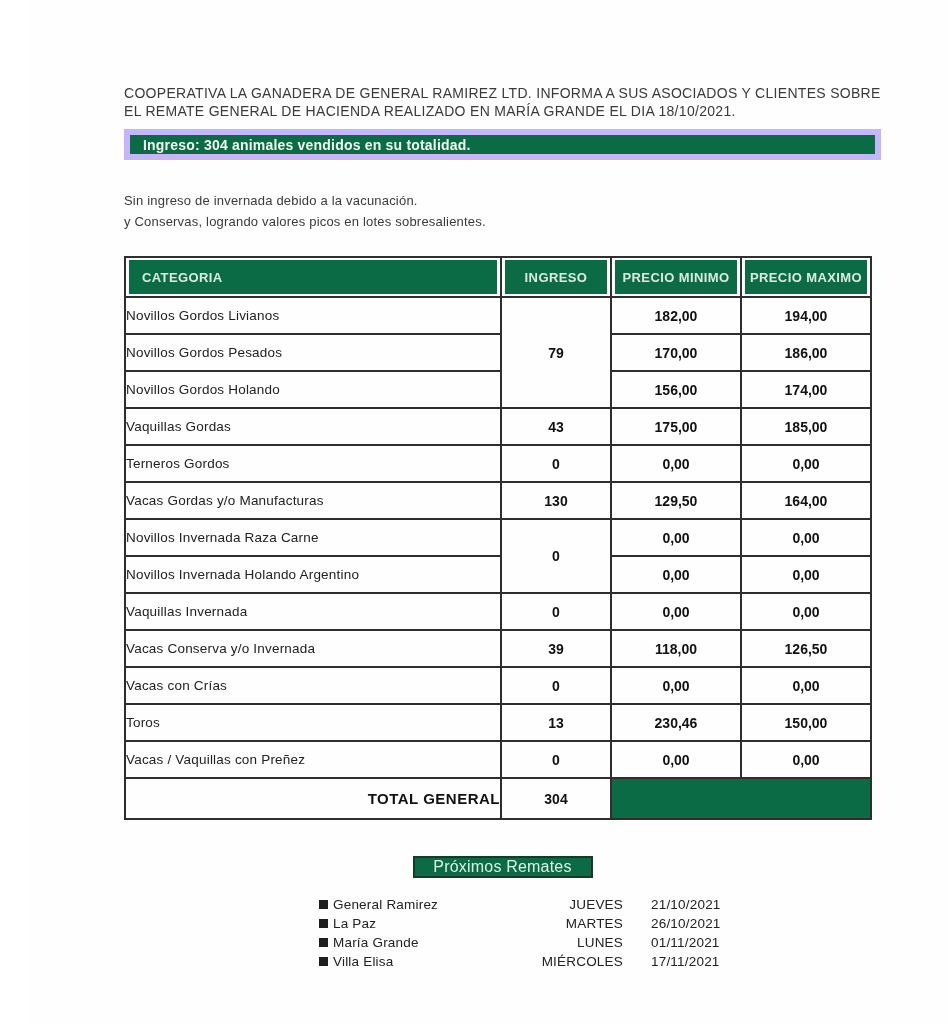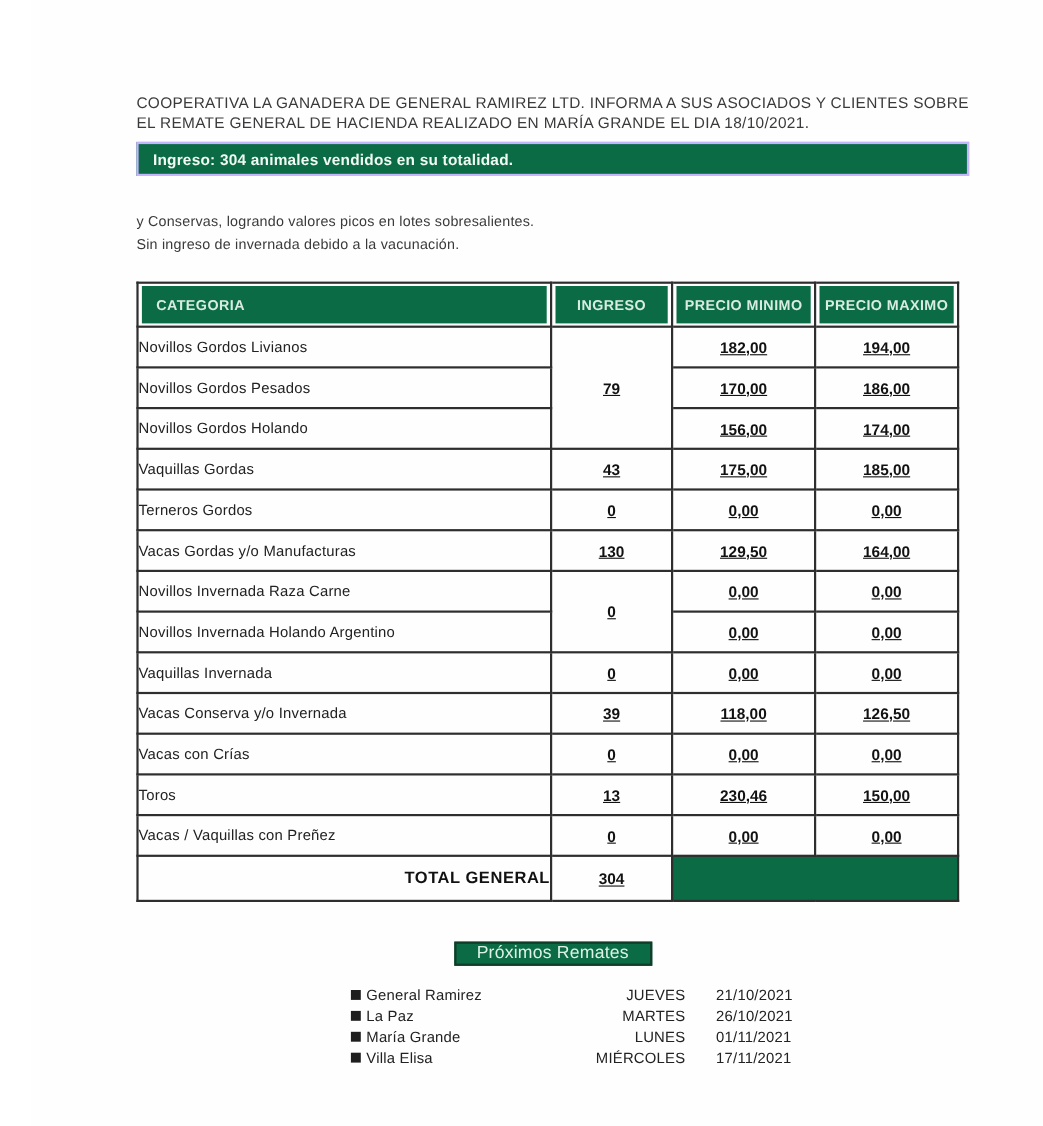--- a/index.html
+++ b/index.html
@@ -9,41 +9,41 @@
     width: 948px; height: 1024px; background: #ffffff;
     font-family: "Liberation Sans", sans-serif; color: var(--ink);
   }
   .page { position: relative; width: 948px; height: 1024px; background: #fefefe; overflow: hidden; margin-left: 28px; }
   .content { padding: 84px 95px 0 96px; }
 
   .intro-line { font-size: 14px; line-height: 18px; letter-spacing: 0.3px; color: #3a3a3a; }
 
   .ingreso-banner {
     margin-top: 9px; height: 31px; background: var(--green);
-    border: 2px solid #c4b5fd; display: flex; align-items: center;
+    border: 6px solid #c4b5fd; display: flex; align-items: center;
     padding-left: 13px; color: #f1faf4; font-weight: bold; font-size: 14px;
     letter-spacing: 0.2px;
   }
 
   .plaza { margin-top: 30px; }
   .plaza-line { font-size: 13px; line-height: 21px; letter-spacing: 0.2px; color: #3a3a3a; }
 
   table.remate-table { margin-top: 24px; border-collapse: collapse; width: 746px; table-layout: fixed; }
   table.remate-table th, table.remate-table td { border: 2px solid var(--border); padding: 0; }
   thead tr { height: 40px; }
   th { font-weight: bold; vertical-align: middle; }
   .th-fill {
     margin: 0 3px; height: 34px; background: var(--green);
     display: flex; align-items: center; justify-content: center;
     color: #d9ece1; font-size: 13px; letter-spacing: 0.4px;
   }
   .th-fill.left { justify-content: flex-start; padding-left: 13px; }
   tbody tr { height: 37px; }
   td.cat { font-size: 13.5px; padding-left: 14px; color: #222; letter-spacing: 0.2px; }
-  td.num { text-align: center; font-weight: bold; font-size: 14px; color: #111; text-decoration: underline; }
+  td.num { text-align: center; font-weight: bold; font-size: 14px; color: #111; }
   tr.total-row { height: 41px; }
   td.total-label { text-align: right; padding-right: 17px; font-weight: bold; font-size: 15px; letter-spacing: 0.5px; color: #111; }
   td.total-green { background: var(--green); }
 
   .remates-banner {
     margin: 36px auto 0; width: 180px; height: 22px;
     background: var(--green); border: 2px solid #113c28;
     display: flex; align-items: center; justify-content: center;
     color: #ddf2e6; font-size: 16px; letter-spacing: 0.2px;
   }
@@ -63,22 +63,22 @@
     <div>
       <div class="intro-line">COOPERATIVA LA GANADERA DE GENERAL RAMIREZ LTD. INFORMA A SUS ASOCIADOS Y CLIENTES SOBRE</div>
       <div class="intro-line">EL REMATE GENERAL DE HACIENDA REALIZADO EN MARÍA GRANDE EL DIA 18/10/2021.</div>
     </div>
 
     <div class="ingreso-banner">
       <span>Ingreso: 304 animales vendidos en su totalidad.</span>
     </div>
 
     <div class="plaza">
+      <div class="plaza-line">Sin ingreso de invernada debido a la vacunación.</div>
       <div class="plaza-line">y Conservas, logrando valores picos en lotes sobresalientes.</div>
-      <div class="plaza-line">Sin ingreso de invernada debido a la vacunación.</div>
     </div>
 
     <table class="remate-table">
       <colgroup>
         <col style="width:376px">
           <col style="width:110px">
           <col style="width:130px">
           <col style="width:130px">
       </colgroup>
       <thead>

